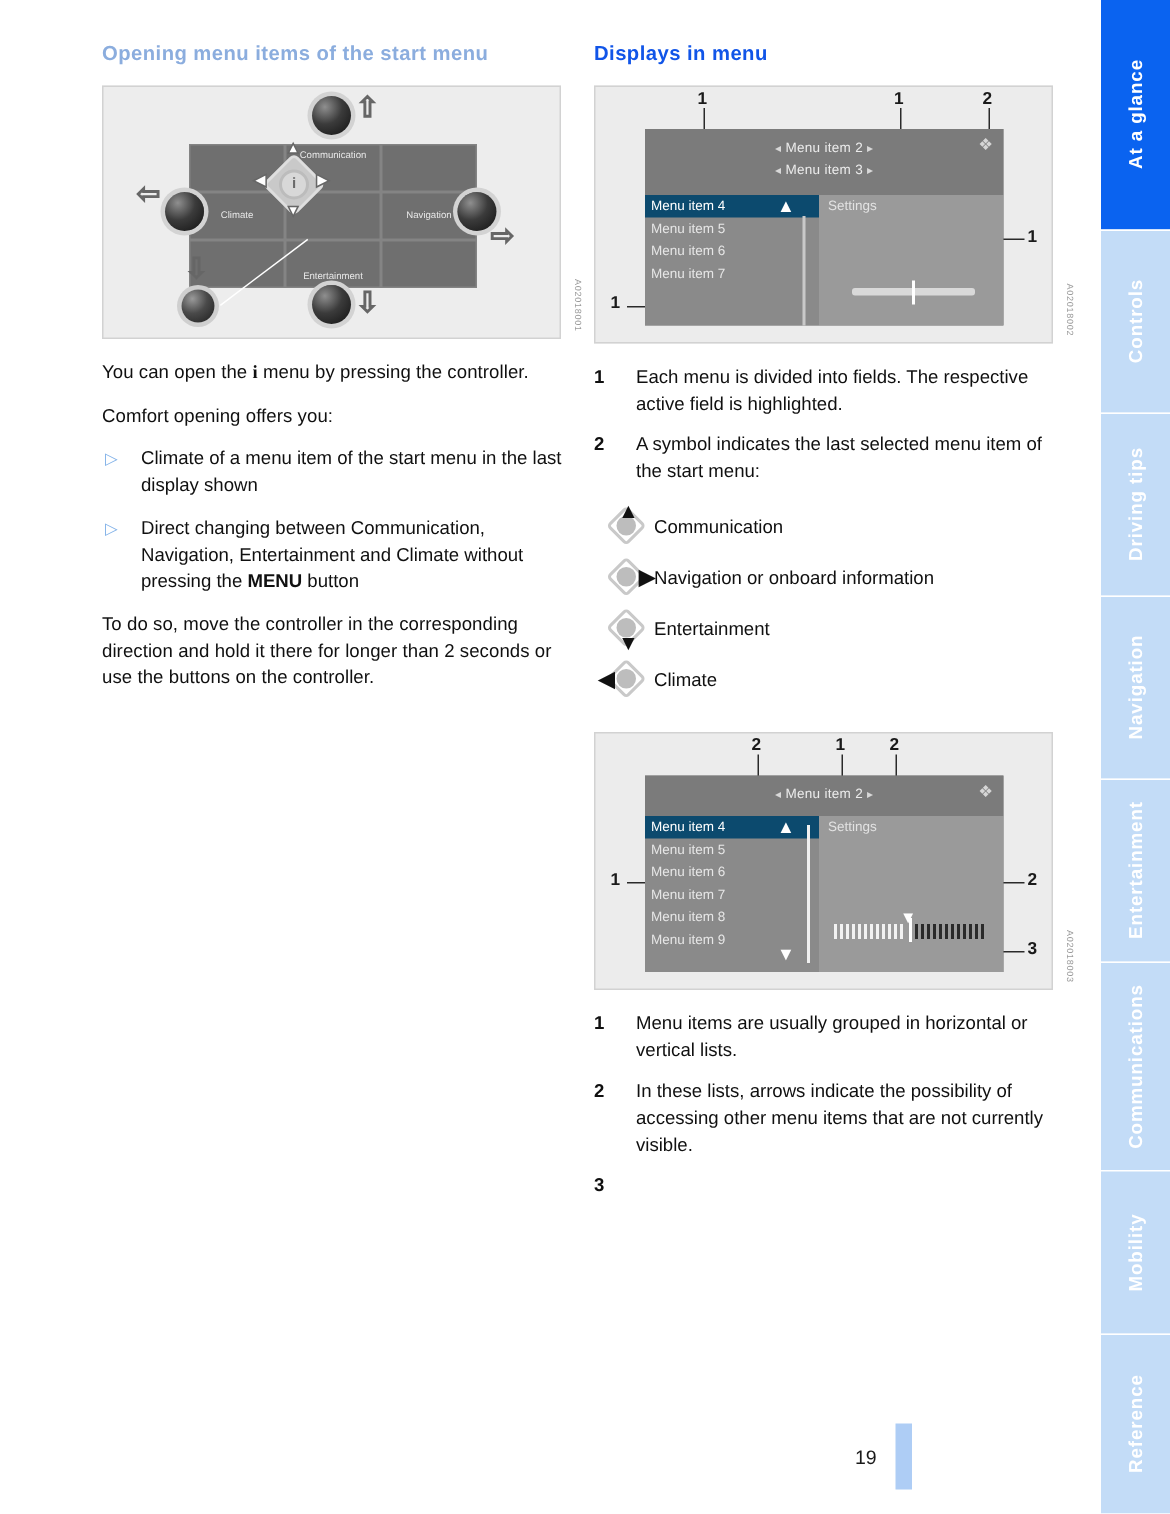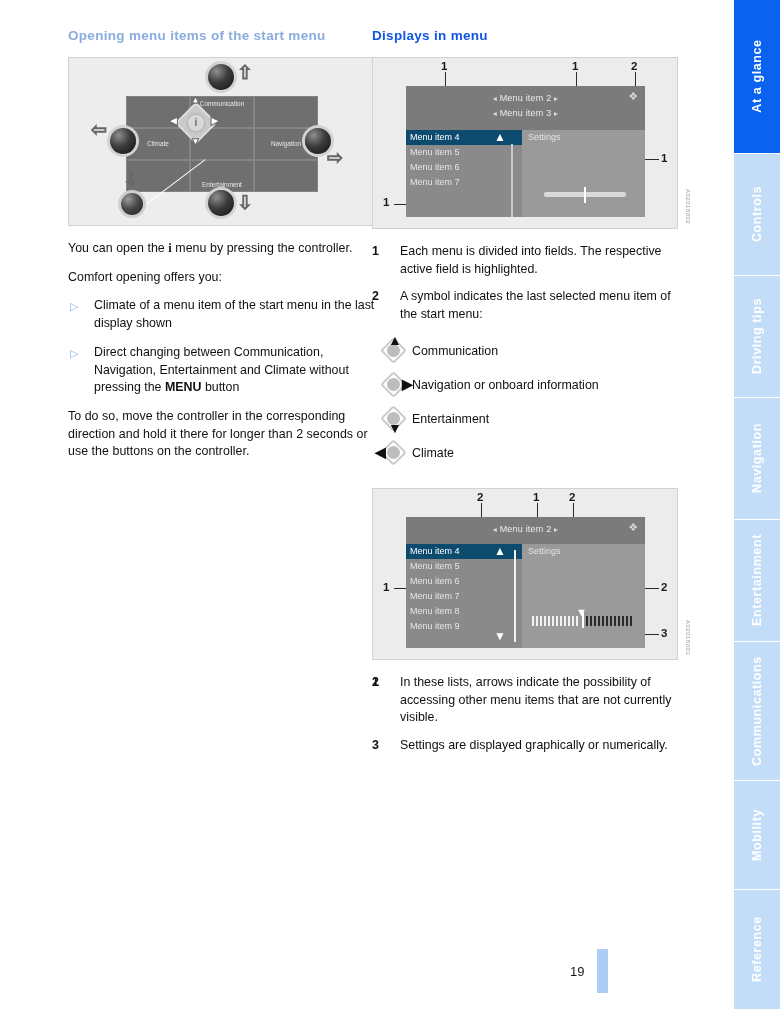--- a/index.html
+++ b/index.html
@@ -46,21 +46,21 @@
   .tab.t-mob     { height: 120px; }
   .tab.t-ref     { height: 132px; }
 
   
   .col {
     position: absolute;
     top: 28px;
     width: 312px;
   }
   .col-left  { left: 68px; }
-  .col-right { left: 372px; }
+  .col-right { left: 396px; }
 
   h2.heading {
     margin: 0 0 12px 0;
     font-size: 13.5px;
     font-weight: bold;
     letter-spacing: 0.3px;
     line-height: 1.25;
   }
   h2.heading.muted { color: #8badde; }
   h2.heading.bright { color: #1155e8; }
@@ -558,28 +558,28 @@
           <div style="position:absolute;left:60px;bottom:20px;width:2px;height:16px;background:#ffffff;"></div>
         </div>
       </div>
 
       <span class="figcode">A02018003</span>
     </div>
 
     <ol class="numlist">
       <li>
         <span class="num">1</span>
+        <span>Menu items are usually grouped in horizontal or vertical lists.</span>
       </li>
       <li>
         <span class="num">2</span>
         <span>In these lists, arrows indicate the possibility of accessing other menu items that are not currently visible.</span>
       </li>
       <li>
         <span class="num">3</span>
-        <span>Settings are displayed graphically or numerically.</span>
       </li>
     </ol>
   </div>
 
   <div class="pagenum">19</div>
   <div class="pagebar"></div>
 
 </div>
 
 </body></html>

